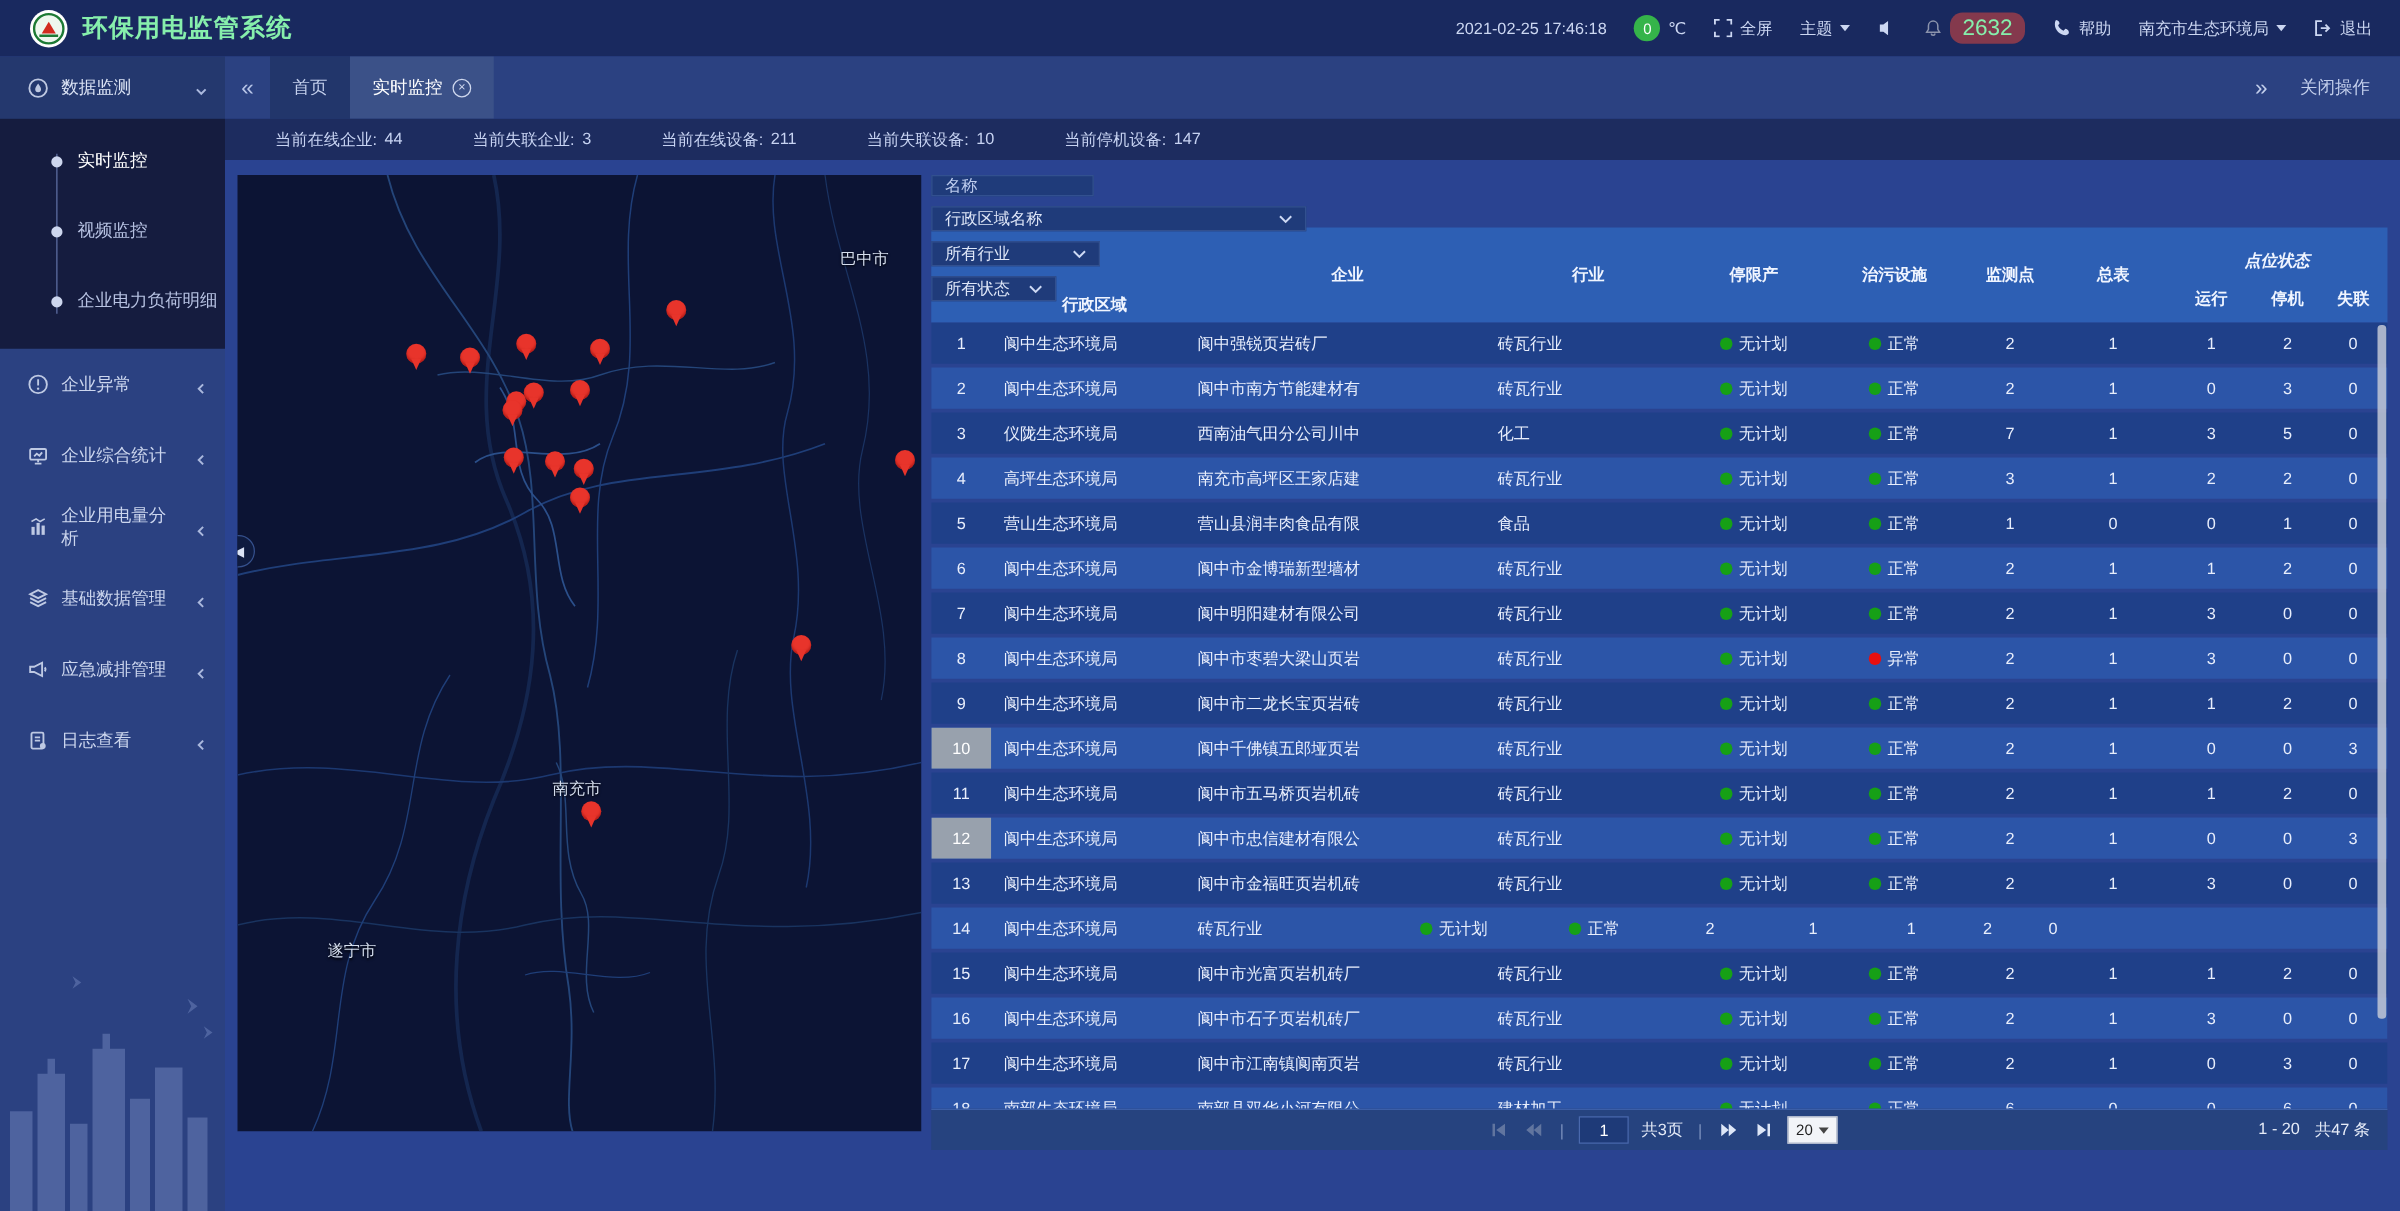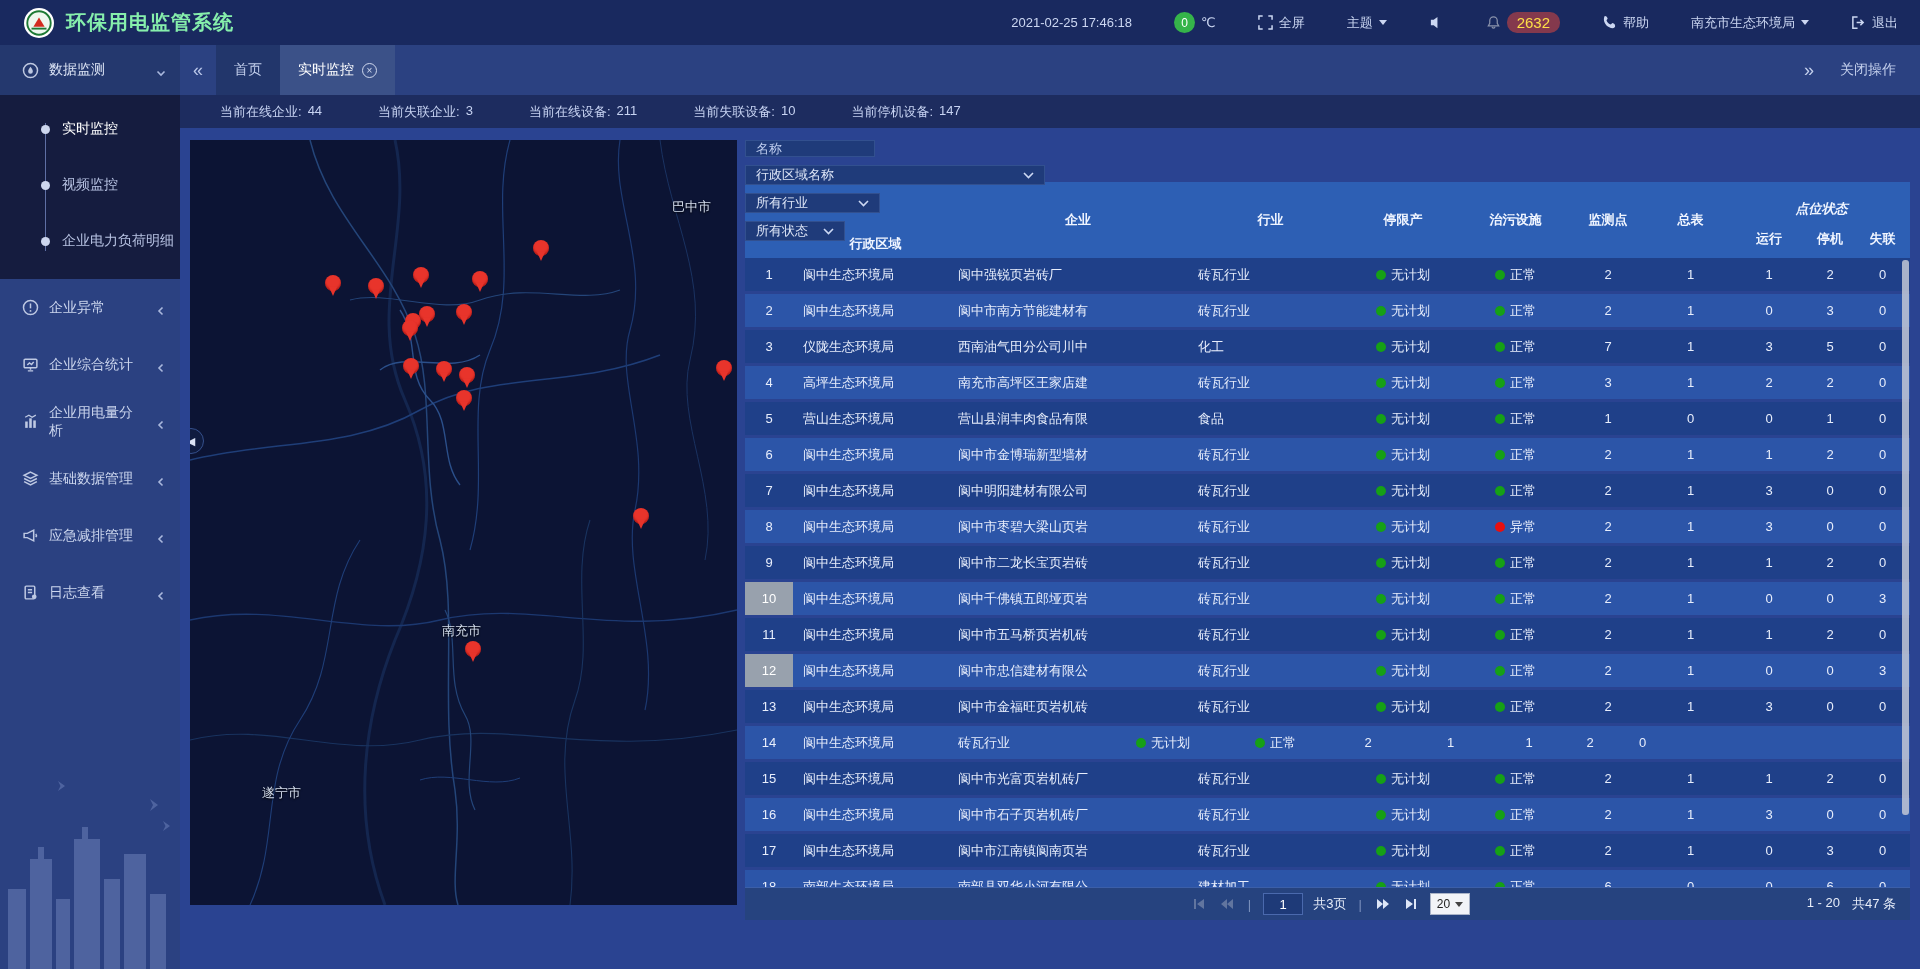--- a/index.html
+++ b/index.html
@@ -6,23 +6,23 @@
   html,body { width:1920px; height:969px; overflow:hidden; }
   body { font-family:"Liberation Sans","DejaVu Sans",sans-serif; background:#2a4391; color:#e8eefc; }
   .page { position:relative; width:1920px; height:969px; background:#2a4391; }
 
   
   .top-header { position:absolute; left:0; top:0; width:1920px; height:45px; background:#19295f; display:flex; align-items:center; z-index:30; }
   .brand { display:flex; align-items:center; gap:12px; padding-left:24px; width:420px; }
   .logo { width:30px; height:30px; border-radius:50%; background:#fff; display:flex; align-items:center; justify-content:center; }
   .app-title { font-size:20px; font-weight:bold; color:#86efac; letter-spacing:1px; }
   .hdr-right { margin-left:auto; display:flex; align-items:center; gap:22px; padding-right:22px; font-size:13px; color:#ccd7f2; }
-  .hdr-item { display:flex; align-items:center; gap:6px; cursor:pointer; white-space:nowrap;margin-left:20px; }
+  .hdr-item { display:flex; align-items:center; gap:6px; cursor:pointer; white-space:nowrap; }
   .temp-badge { width:21px; height:21px; border-radius:50%; background:#35b44a; color:#fff; font-size:12px; display:flex; align-items:center; justify-content:center; }
-  .notif-pill { background:#84394d; color:#fde047; border-radius:10px; padding:2px 10px; font-size:15px; }
+  .notif-pill { background:#84394d; color:#86efac; border-radius:10px; padding:2px 10px; font-size:18px; }
   .caret { width:0; height:0; border-left:4px solid transparent; border-right:4px solid transparent; border-top:5px solid #ccd7f2; display:inline-block; }
   .hicon { width:15px; height:15px; display:inline-block; }
   .hicon svg { width:100%; height:100%; }
 
   
   .body-row { position:absolute; top:45px; left:0; width:1920px; height:924px; display:flex; }
 
   
   .sidebar { position:relative; width:180px; height:924px; background:#2b4181; flex:none; overflow:hidden; font-size:14px; }
   .menu-parent { height:50px; display:flex; align-items:center; gap:10px; padding:0 14px 0 22px; color:#dde5f6; cursor:pointer; }
@@ -378,21 +378,21 @@
             <path d="M210 170 C230 200 215 235 240 260 C262 282 250 320 270 345" stroke="#2b4f8a" stroke-width="1.4"></path>
             <path d="M470 0 C480 80 520 140 500 220 C485 280 530 350 515 420" stroke="#1a3261" stroke-width="1"></path>
             <path d="M255 470 C270 500 255 540 275 575 C290 600 270 640 285 670" stroke="#244579" stroke-width="1.2"></path>
             <path d="M230 640 C260 630 300 650 330 638" stroke="#1f3e78" stroke-width="1"></path>
           </svg>
 
             <span class="city-label" style="left: 482px; top: 58px;">巴中市</span>
 
             <span class="city-label" style="left: 252px; top: 482px;">南充市</span>
 
-            <span class="city-label" style="left: 72px; top: 644px;">遂宁市</span>
+            <span class="city-label" style="left: 72px; top: 612px;">遂宁市</span>
 
             <span class="pin" style="left: 143px; top: 155px;"></span>
 
             <span class="pin" style="left: 186px; top: 158px;"></span>
 
             <span class="pin" style="left: 231px; top: 147px;"></span>
 
             <span class="pin" style="left: 290px; top: 151px;"></span>
 
             <span class="pin" style="left: 351px; top: 120px;"></span>

